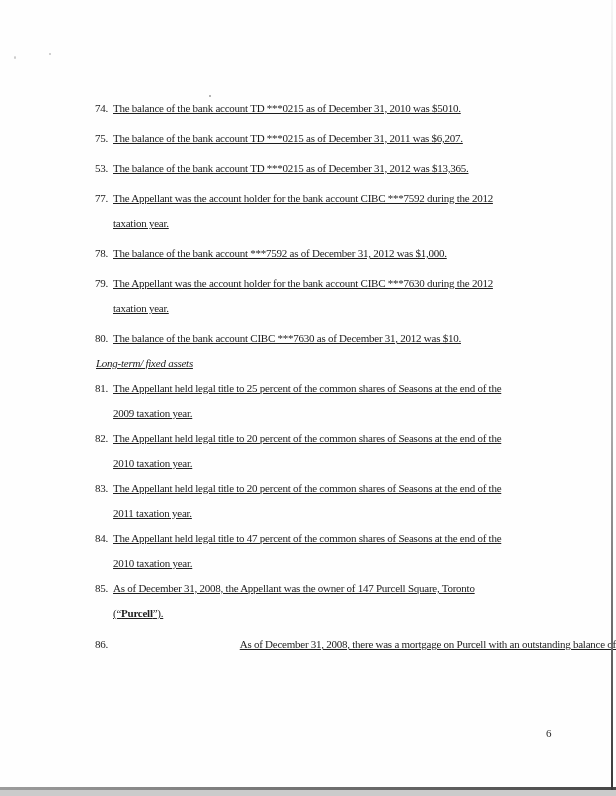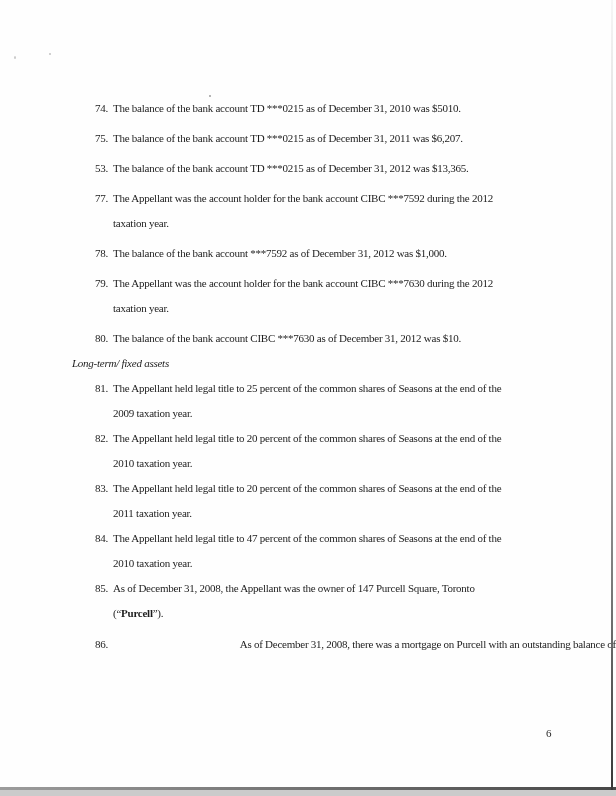--- a/index.html
+++ b/index.html
@@ -6,25 +6,25 @@
   body{
     width:616px;height:796px;position:relative;overflow:hidden;
     font-family:"Liberation Serif","DejaVu Serif",serif;
     color:var(--ink,#1d1d1d);
   }
   .page{position:absolute;inset:0;background:var(--paper,#fefefe);}
   .content{position:absolute;top:96px;left:0;right:0;}
   .block{position:relative;padding-left:113px;white-space:nowrap;
          font-size:11px;letter-spacing:-0.25px;}
   .block .num{position:absolute;left:95px;top:0;line-height:25px;}
-  .line{height:25px;line-height:25px;}
+  .line{height:25px;line-height:25px;text-decoration:underline;}
   .content .block:nth-child(-n+6){margin-bottom:5px;}
   .content .block:nth-child(14){margin-top:6px;text-align:right;}
   .content .block:nth-child(15){margin-top:2px;}
-  .block.heading{padding-left:72px;font-style:italic;}
+  .block.heading{padding-left:96px;font-style:italic;}
   .seg-b{font-weight:bold;}
   .seg-i{font-style:italic;}
   .page-number{position:absolute;left:546px;top:726px;font-size:11px;
                line-height:14px;color:#2a2a2a;}
   .edge-bottom-strip{position:absolute;left:0;top:790px;width:616px;height:6px;
                      background:var(--edgeStrip,#cbcbcb);}
   .edge-bottom-line{position:absolute;left:0;top:787px;width:616px;height:3px;
                     background:linear-gradient(to right,#9c9c9c,#474747);}
   .edge-right-line{position:absolute;left:611px;top:0;width:2px;height:790px;
                    background:linear-gradient(to bottom,

